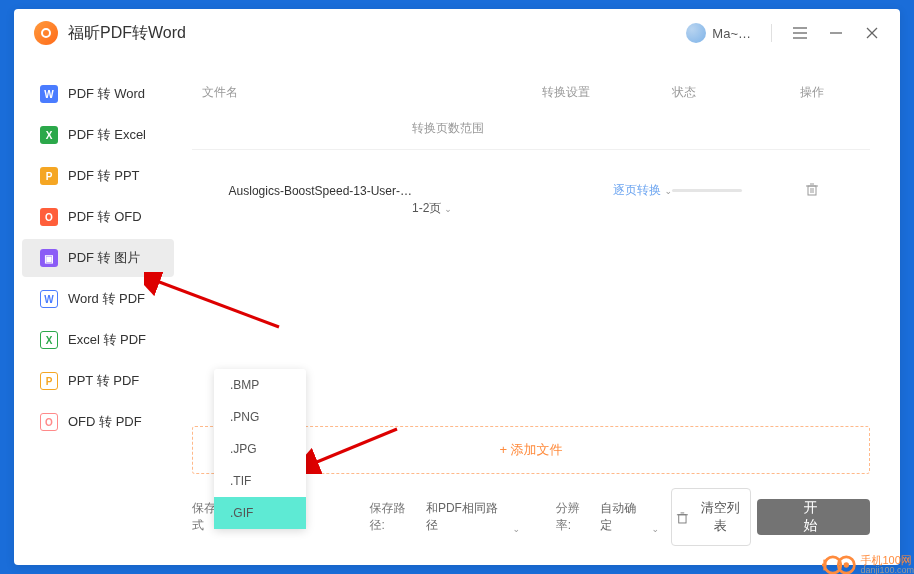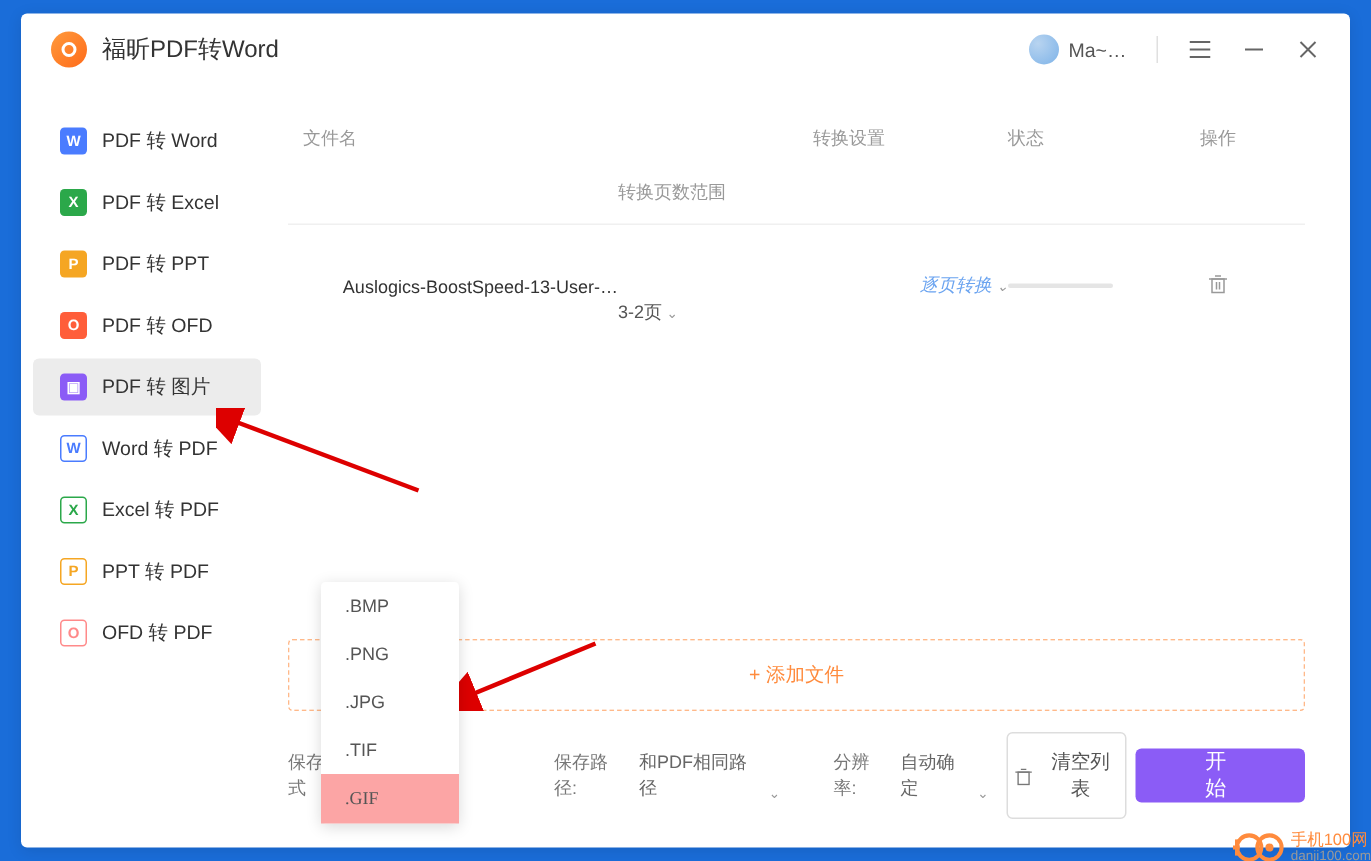--- a/index.html
+++ b/index.html
@@ -30,33 +30,33 @@
 .ic-ofd-o { background: #fff; border: 1.5px solid #ff8a8a; color: #ff8a8a; }
 .main { flex: 1; padding: 15px 30px 15px 10px; display: flex; flex-direction: column; }
 .table-header { display: flex; padding: 12px 10px; font-size: 12px; color: #999; border-bottom: 1px solid #f0f0f0; }
 .col-name { flex: 0 0 210px; }
 .col-range { flex: 0 0 130px; margin-top: 36px; }
 .col-set { flex: 0 0 130px; }
 .col-stat { flex: 0 0 120px; }
 .col-op { flex: 0 0 40px; text-align: center; }
 .table-row { display: flex; padding: 14px 10px; font-size: 12px; color: #333; align-items: center; text-align: right; }
 .page-select { color: #555; cursor: pointer; display: flex; align-items: center; gap: 3px; }
-.conv-select { color: #6ba4f0; cursor: pointer; font-style: italic; }
+.conv-select { color: #6ba4f0; cursor: pointer; }
 .progress { width: 70px; height: 3px; background: #e5e5e5; border-radius: 2px; }
 .trash { cursor: pointer; color: #888; }
 .add-area { margin-top: auto; border: 1px dashed #ffb98a; border-radius: 3px; padding: 14px; text-align: center; color: #ff8b3d; font-size: 13px; cursor: pointer; }
 .footer { display: flex; align-items: center; gap: 6px; padding: 14px 0 4px; font-size: 12px; color: #666; }
 .footer-label { color: #777; }
 .footer-select { display: flex; align-items: flex-end; gap: 4px; cursor: pointer; }
 .spacer { flex: 1; }
 .btn-clear { border: 1px solid #ddd; background: white; padding: 10px 4px; border-radius: 4px; font-size: 13px; color: #555; cursor: pointer; display: flex; align-items: center; gap: 6px; }
-.btn-start { background: #8b5cf6; color: white; border: none; padding: 0 32px; border-radius: 4px; font-size: 14px; cursor: pointer; letter-spacing: 6px; text-align: center; }
-.dropdown { position: absolute; left: 200px; bottom: 16px; background: white; box-shadow: 0 2px 10px rgba(0,0,0,0.15); border-radius: 3px; width: 92px; z-index: 10; }
+.btn-start { background: #737373; color: white; border: none; padding: 0 32px; border-radius: 4px; font-size: 14px; cursor: pointer; letter-spacing: 6px; text-align: center; }
+.dropdown { position: absolute; left: 200px; bottom: 36px; background: white; box-shadow: 0 2px 10px rgba(0,0,0,0.15); border-radius: 3px; width: 92px; z-index: 10; }
 .dropdown-item { padding: 9px 16px; font-size: 12px; color: #555; cursor: pointer; }
-.dropdown-item.hover { background: #fca5a5; font-family: Liberation Serif, serif; }
+.dropdown-item.hover { background: #5eead4; }
 .chevron { font-size: 9px; color: #999; }
 .arrow { position: absolute; z-index: 5; }
 .arrow svg { display: block; }
 .watermark { position: absolute; right: 0; bottom: -2px; z-index: 20; display: flex; align-items: center; gap: 2px; }
 .wm-logo { width: 36px; height: 22px; }
 .wm-text { font-size: 11px; line-height: 1; }
 .wm-cn { color: #ff8b3d; }
 .wm-en { color: #999; font-size: 9px; }
 </style>
 </head>
@@ -140,21 +140,21 @@
         <div class="col-name">文件名</div>
         <div class="col-range">转换页数范围</div>
         <div class="col-set">转换设置</div>
         <div class="col-stat">状态</div>
         <div class="col-op">操作</div>
       </div>
       <div class="table-row">
         <div class="col-name">Auslogics-BoostSpeed-13-User-…</div>
         <div class="col-range">
             <span class="page-select">
-              <span>3-2页</span> 
+              <span>1-2页</span> 
               <span class="chevron">⌄</span>
             </span>
           </div>
         <div class="col-set"><span class="conv-select"><span>逐页转换</span> <span class="chevron">⌄</span></span></div>
         <div class="col-stat">
             <div class="progress"></div>
           </div>
         <div class="col-op"><span class="trash"><svg width="14" height="14" viewBox="0 0 14 14" stroke="#999" fill="none" stroke-width="1">
                 <rect x="3" y="4" width="8" height="9"></rect>
                 <line x1="1" y1="4" x2="13" y2="4"></line>

